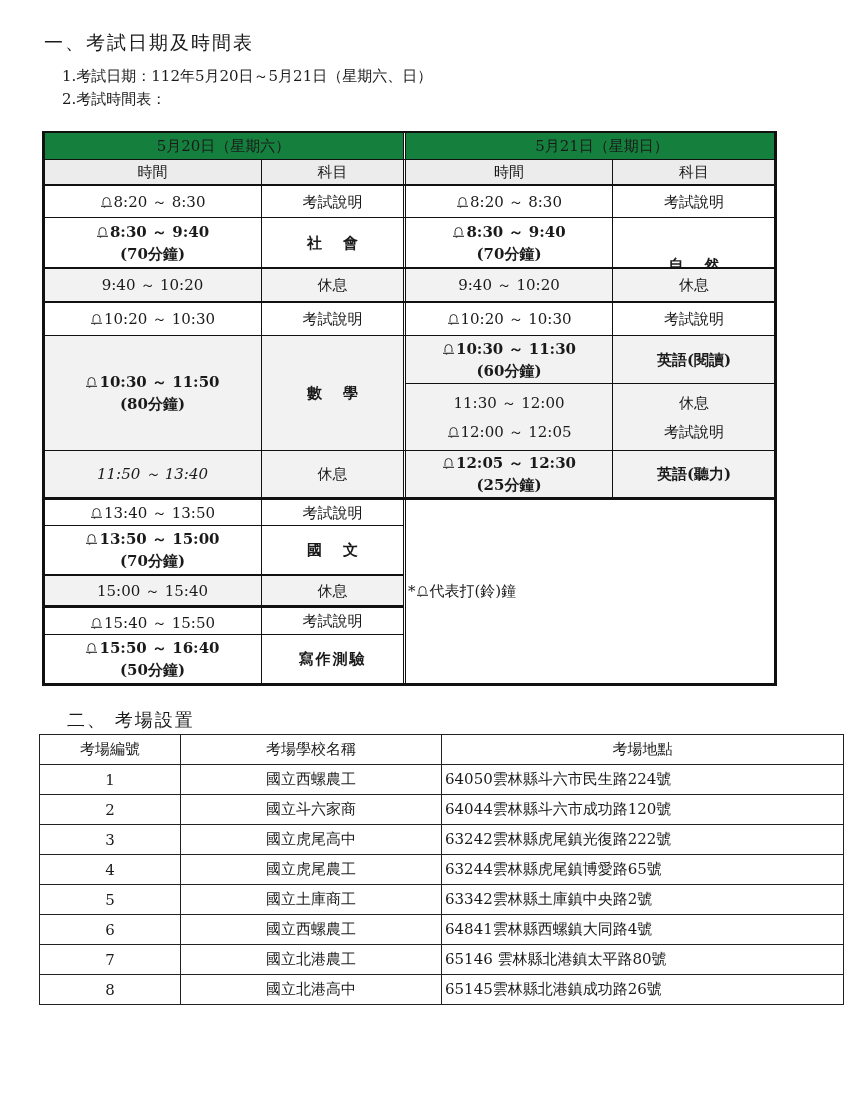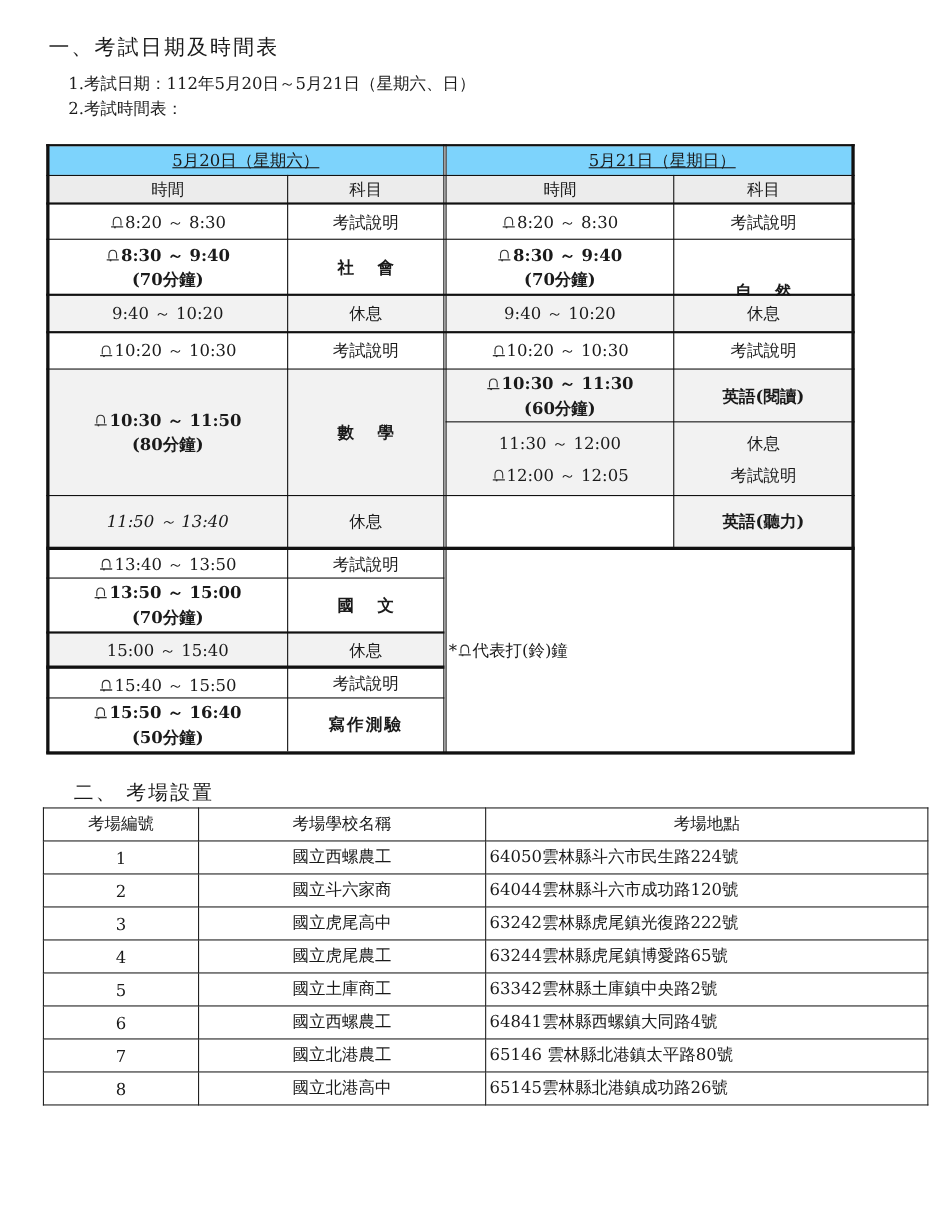--- a/index.html
+++ b/index.html
@@ -6,21 +6,21 @@
   body { width: 860px; height: 1097px; position: relative; overflow: hidden;
          font-family: "DejaVu Serif", "Liberation Serif", serif; color: #1a1a1a; }
   .abs { position: absolute; box-sizing: border-box; }
   .h1 { left: 44px; top: 30px; font-size: 19px; letter-spacing: 2px; white-space: nowrap; }
   .line { font-size: 15px; white-space: nowrap; }
   
   .cell { position: absolute; box-sizing: border-box; display: flex; flex-direction: column;
           align-items: center; justify-content: center; text-align: center;
           font-size: 15px; line-height: 22px; }
   .bold { font-weight: bold; }
-  .gray1 { background: #7dd3fc; text-decoration: underline; }
+  .gray1 { background: #15803d; }
   .gray2 { background: #ececec; }
   .gray3 { background: #f2f2f2; }
   .hl { position: absolute; background: #111; }
   .bell { display: inline-block; width: 13px; height: 12px; vertical-align: -1px; margin-right: 1px; }
   
   .vt { position: absolute; left: 39px; top: 734px; border-collapse: collapse;
         font-family: "DejaVu Serif", "Liberation Serif", serif; font-size: 15px; }
   .vt td, .vt th { border: 1px solid #222; height: 29px; padding: 0; font-weight: normal; }
   .vt .c { text-align: center; }
   .vt .l { text-align: left; padding-left: 3px; }
@@ -202,20 +202,26 @@
   </div>
   <div class="cell gray3" style="left:406px; top:384px; width:206px; height:66px; justify-content:space-around; padding:4px 0;">
     <span>11:30 ～  12:00</span>
     <span><svg class="bell">
           <use href="#bell"></use>
         </svg><span>12:00 ～  12:05</span></span>
   </div>
   <div class="cell gray3" style="left:613px; top:384px; width:162px; height:66px; justify-content:space-around; padding:4px 0;">
     <span>休息</span>
     <span>考試說明</span>
+  </div>
+  <div class="cell bold gray3" style="left:406px; top:451px; width:206px; height:46px;">
+    <span><svg class="bell">
+          <use href="#bell"></use>
+        </svg><span>12:05 ～ 12:30</span></span>
+    <span>(25分鐘)</span>
   </div>
   <div class="cell bold gray3" style="left:613px; top:451px; width:162px; height:46px;">
     <span>英語(聽力)</span>
   </div>
 
   <div class="abs" style="left:408px; top:582px; font-size:15px; white-space:nowrap;">
     <span>*</span><svg class="bell">
         <use href="#bell"></use>
       </svg><span>代表打(鈴)鐘</span>
   </div>

